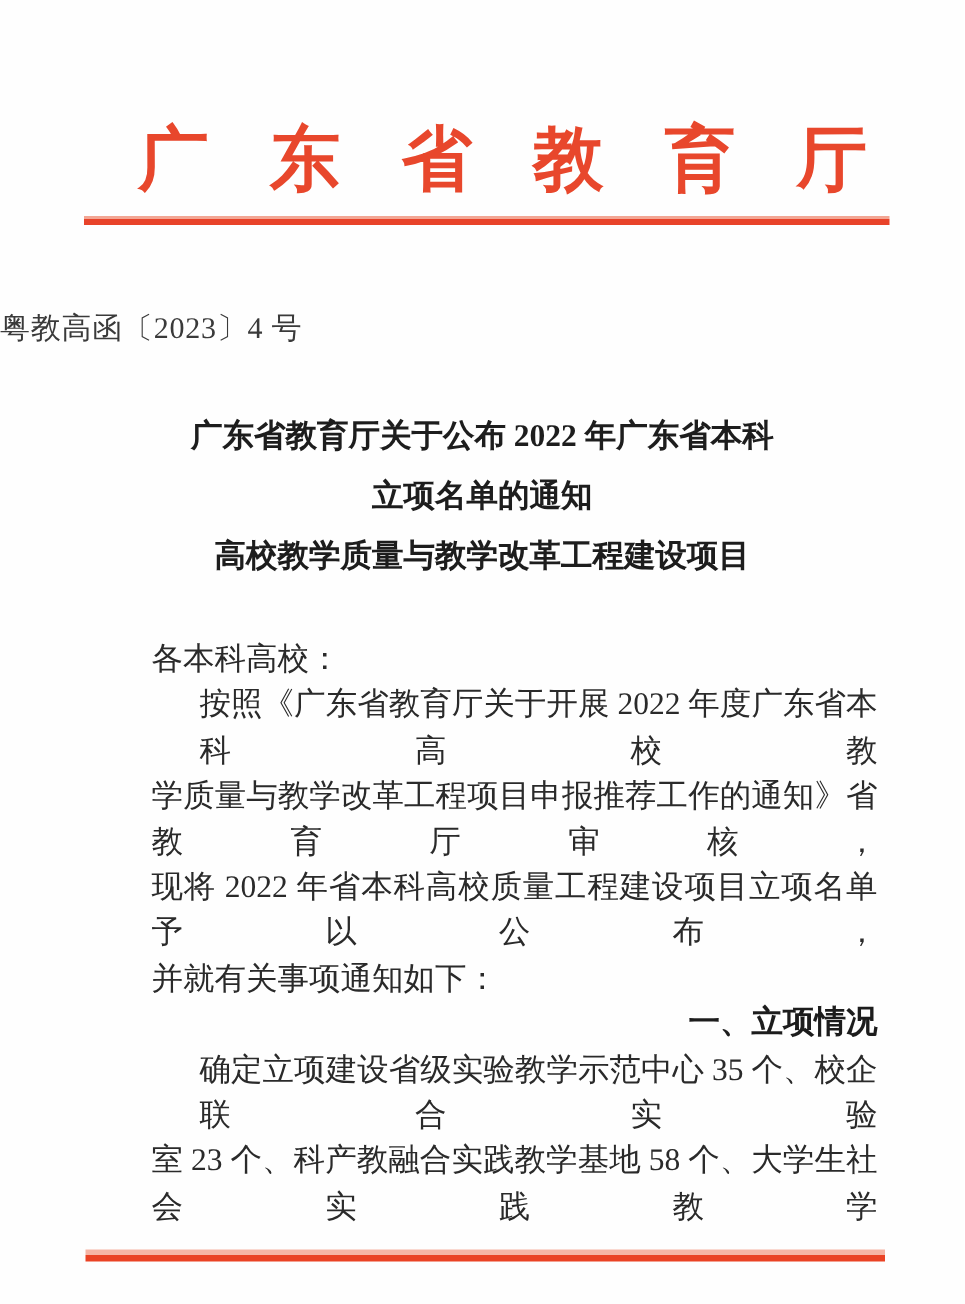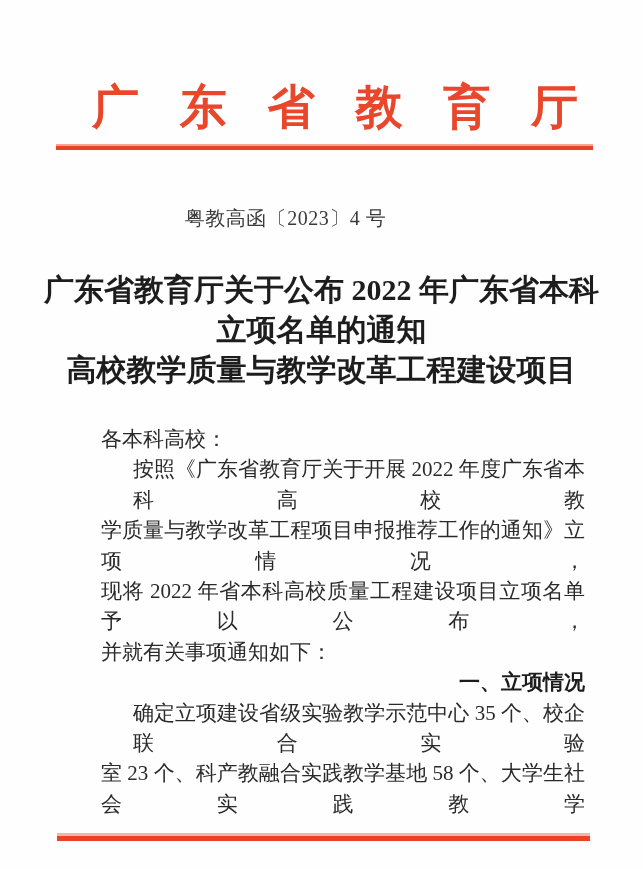--- a/index.html
+++ b/index.html
@@ -36,33 +36,33 @@
     width: 537px;
     height: 6px;
     background: linear-gradient(to bottom, #f3a694 0%, #f3a694 28%, #e8432a 28%, #e8432a 100%);
   }
   
   .docnum {
     position: absolute;
     top: 205px;
     left: 0;
     right: 72px;
-    text-align: center;
+    text-align: left;
     font-size: 20px;
     letter-spacing: 0.5px;
     color: #3a3a3a;
   }
   
   .title {
     position: absolute;
     top: 270px;
     left: 0;
     width: 643px;
     text-align: center;
-    font-size: 30px;
+    font-size: 21px;
     font-weight: bold;
     line-height: 40px;
     color: #1d1d1d;
   }
   
   .body-block {
     position: absolute;
     left: 77px;
     top: 424px;
     width: 508px;
@@ -113,21 +113,21 @@
 
   <div class="title">
     <div>广东省教育厅关于公布 2022 年广东省本科</div>
     <div>立项名单的通知</div>
     <div>高校教学质量与教学改革工程建设项目</div>
   </div>
 
   <div class="body-block">
     <div class="line">各本科高校：</div>
     <div class="line indent fill">按照《广东省教育厅关于开展 2022 年度广东省本科高校教</div>
-    <div class="line fill">学质量与教学改革工程项目申报推荐工作的通知》立项情况，</div>
+    <div class="line fill">学质量与教学改革工程项目申报推荐工作的通知》省教育厅审核，</div>
     <div class="line fill">现将 2022 年省本科高校质量工程建设项目立项名单予以公布，</div>
     <div class="line">并就有关事项通知如下：</div>
     <div class="line heading">一、立项情况</div>
     <div class="line indent fill">确定立项建设省级实验教学示范中心 35 个、校企联合实验</div>
     <div class="line fill">室 23 个、科产教融合实践教学基地 58 个、大学生社会实践教学</div>
 
   </div>
 
   <div class="rule-bottom"></div>
 

